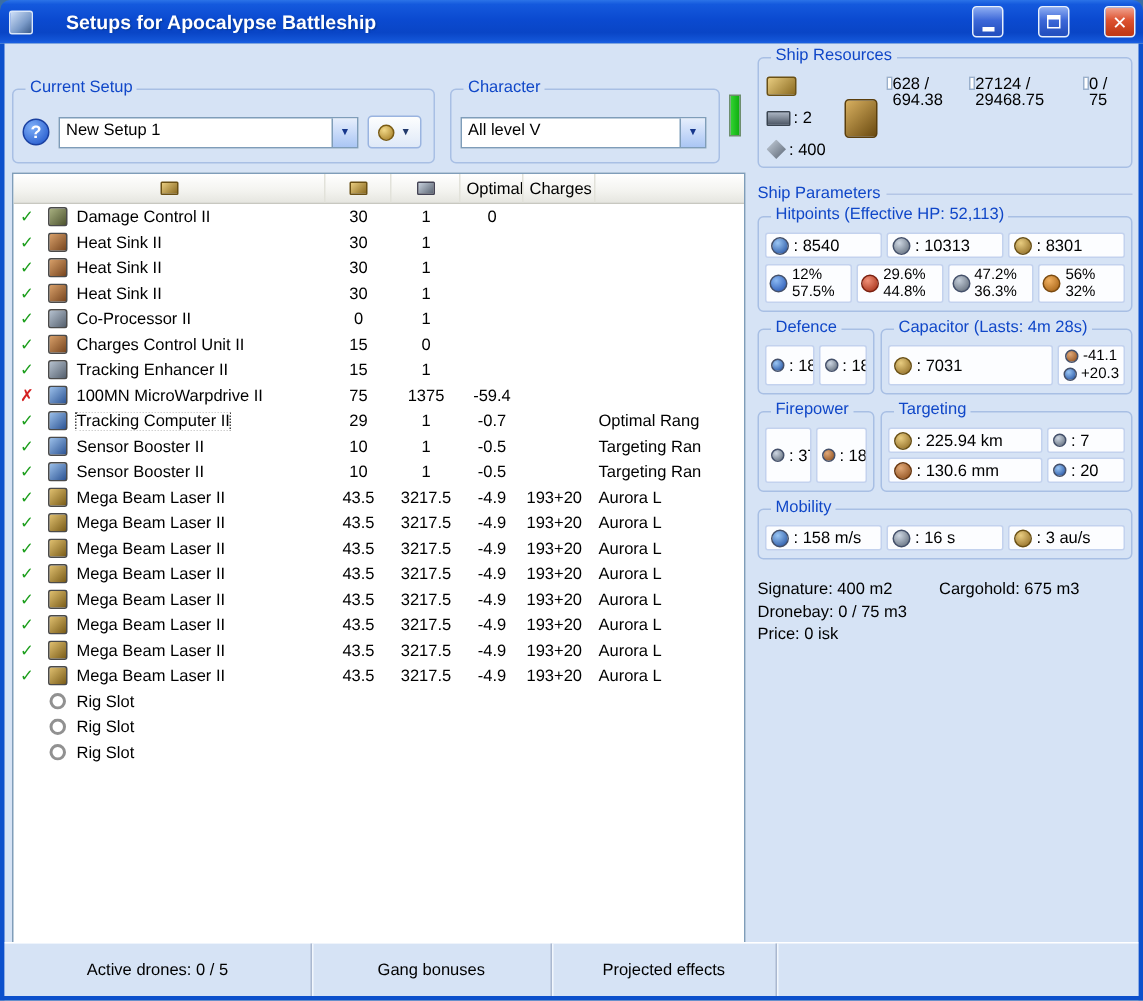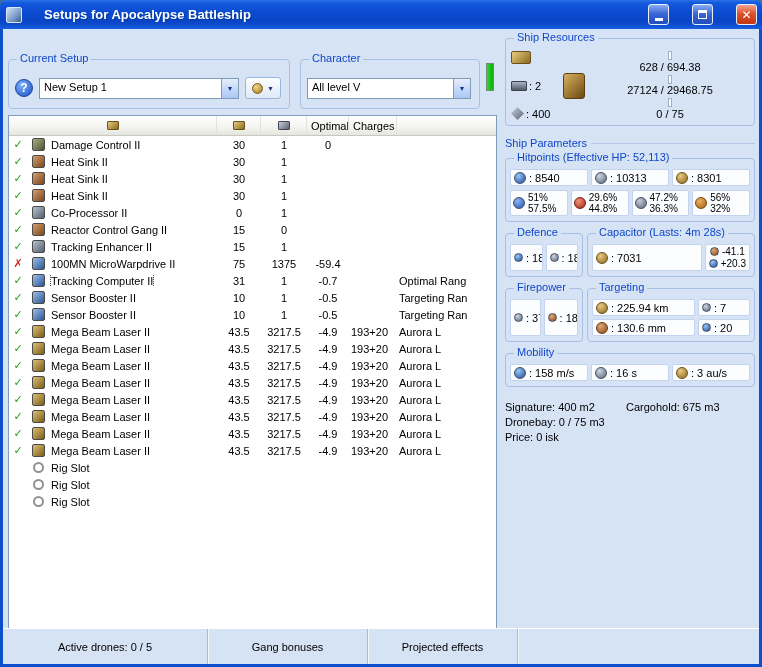--- a/index.html
+++ b/index.html
@@ -73,29 +73,29 @@
     display:flex;align-items:center;justify-content:center;background:linear-gradient(180deg,#e8f0fe,#bcd2f8 60%,#a8c4f4);}
   .sb-thumb{position:absolute;left:205px;top:1px;width:48px;height:14px;border:1px solid #8fa8dc;border-radius:2px;
     background:linear-gradient(180deg,#dcebfe,#b4d0fa 50%,#9cc0f6);}
   
   .statusbar{position:absolute;left:0;right:0;bottom:0;height:36px;display:flex;background:#d6e3f5;border-top:1px solid #ffffff;}
   .sb-cell{display:flex;align-items:center;justify-content:center;padding:0 8px;border-right:1px solid #aab8d0;
     box-shadow:1px 0 0 #f2f7fd;white-space:nowrap;overflow:hidden;}
   .sb-c1{width:205px;} .sb-c2{width:160px;} .sb-c3{width:150px;} .sb-rest{flex:1;border-right:none;box-shadow:none;}
   
   .pane-right{position:absolute;left:502px;top:0;width:250px;height:632px;}
-  .gb-res{margin-top:9px;height:88px;padding:11px 5px 4px;display:flex;gap:4px;}
+  .gb-res{margin-top:9px;height:74px;padding:11px 5px 4px;display:flex;gap:4px;}
   .res-left{width:46px;display:flex;flex-direction:column;justify-content:space-between;padding:1px 0;}
   .res-item{display:flex;align-items:center;gap:2px;}
   .chip{width:20px;height:13px;border-radius:2px;border:1px solid #6a5014;background:linear-gradient(135deg,#e8cc80,#8a6a20);}
   .ticon{width:16px;height:10px;border-radius:1px;border:1px solid #3a4450;background:linear-gradient(180deg,#aab4c2,#4e5866);}
   .dicon{width:13px;height:13px;background:linear-gradient(135deg,#c8d2de,#5a6472);clip-path:polygon(50% 0,100% 50%,50% 100%,0 50%);}
   .res-mid{width:26px;display:flex;align-items:center;justify-content:center;}
   .reactor{width:22px;height:26px;border-radius:3px;border:1px solid #5a3e0c;background:linear-gradient(135deg,#d8b060,#6a4a10);}
-  .res-bars{flex:1;display:flex;flex-direction:column;justify-content:space-between;padding:1px 0;align-items:center;}
+  .res-bars{flex:1;display:flex;flex-direction:row;justify-content:space-between;padding:1px 0;}
   .meter{height:9px;border:1px solid #9ab0cc;background:#fff;padding:1px;}
   .meter-fill{height:100%;background:repeating-linear-gradient(90deg,#2dc42d 0 5px,#cfeccf 5px 7px);}
   .res-text{font-size:11px;line-height:11px;}
   .sp-label{margin:11px 0 0;color:#1047c8;display:flex;align-items:center;gap:4px;}
   .sp-label::after{content:"";flex:1;height:1px;background:#b4c6e6;}
   
   .sbox{display:flex;align-items:center;gap:3px;border:1px solid #c3d2ee;background:#fcfdff;border-radius:2px;
     padding:1px 3px;min-height:17px;white-space:nowrap;overflow:hidden;}
   .icon12{width:12px;height:12px;border-radius:50%;border:1px solid #44506a;flex:none;}
   .ic-shield{background:radial-gradient(circle at 35% 30%,#9ac6f4,#1c4a9c);}
@@ -245,21 +245,21 @@
               <div class="c num">1</div>
               <div class="c num"></div>
               <div class="c txt"></div>
               <div class="c txt"></div>
             </div>
             <div class="mrow">
               <div class="c st ok">✓</div>
               <div class="c ic">
                 <span class="micon mi-c"></span>
               </div>
-              <div class="c nm"><span>Reactor Control Gang II</span></div>
+              <div class="c nm"><span>Charges Control Unit II</span></div>
               <div class="c num">15</div>
               <div class="c num">0</div>
               <div class="c num"></div>
               <div class="c txt"></div>
               <div class="c txt"></div>
             </div>
             <div class="mrow">
               <div class="c st ok">✓</div>
               <div class="c ic">
                 <span class="micon mi-s"></span>
@@ -282,21 +282,21 @@
               <div class="c num">-59.4</div>
               <div class="c txt"></div>
               <div class="c txt"></div>
             </div>
             <div class="mrow">
               <div class="c st ok">✓</div>
               <div class="c ic">
                 <span class="micon mi-b"></span>
               </div>
               <div class="c nm"><span class="selected-name">Tracking Computer II</span></div>
-              <div class="c num">31</div>
+              <div class="c num">29</div>
               <div class="c num">1</div>
               <div class="c num">-0.7</div>
               <div class="c txt"></div>
               <div class="c txt">Optimal Rang</div>
             </div>
             <div class="mrow">
               <div class="c st ok">✓</div>
               <div class="c ic">
                 <span class="micon mi-b"></span>
               </div>
@@ -513,21 +513,21 @@
             </span>
           <span class="sbox">
               <span class="icon12 ic-hull"></span>
               <span>: 8301</span>
             </span>
         </div>
         <div class="hp-row2">
             <span class="sbox">
               <span class="icon12 ic-em"></span>
               <span class="rs-vals">
-                <span>51%</span>
+                <span>12%</span>
                 <span>57.5%</span>
               </span>
             </span>
             <span class="sbox">
               <span class="icon12 ic-th"></span>
               <span class="rs-vals">
                 <span>29.6%</span>
                 <span>44.8%</span>
               </span>
             </span>

